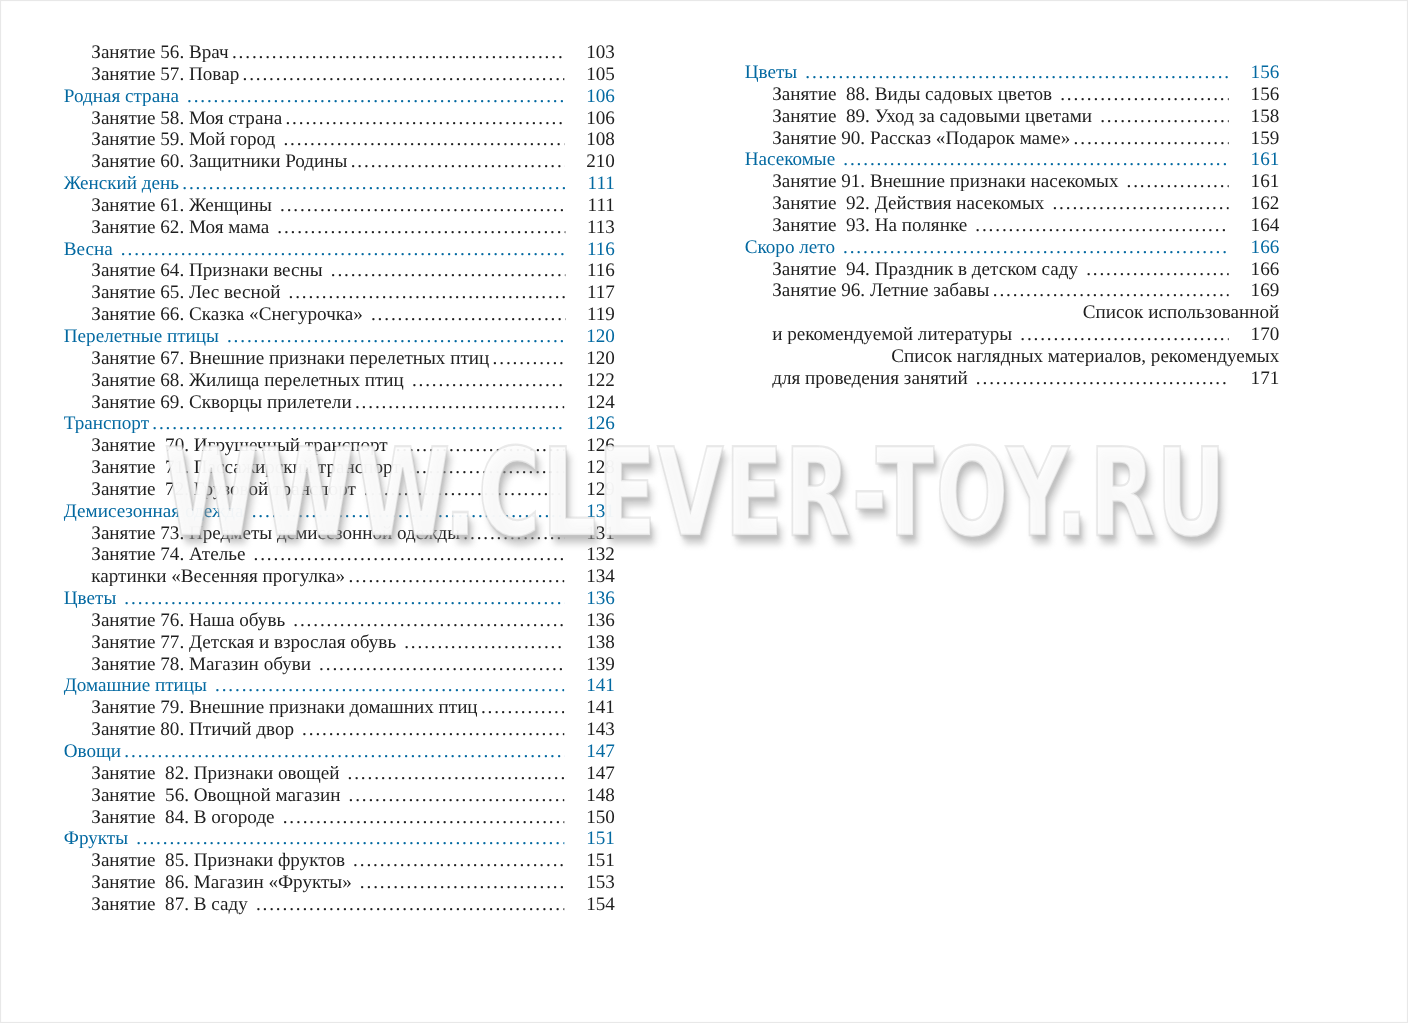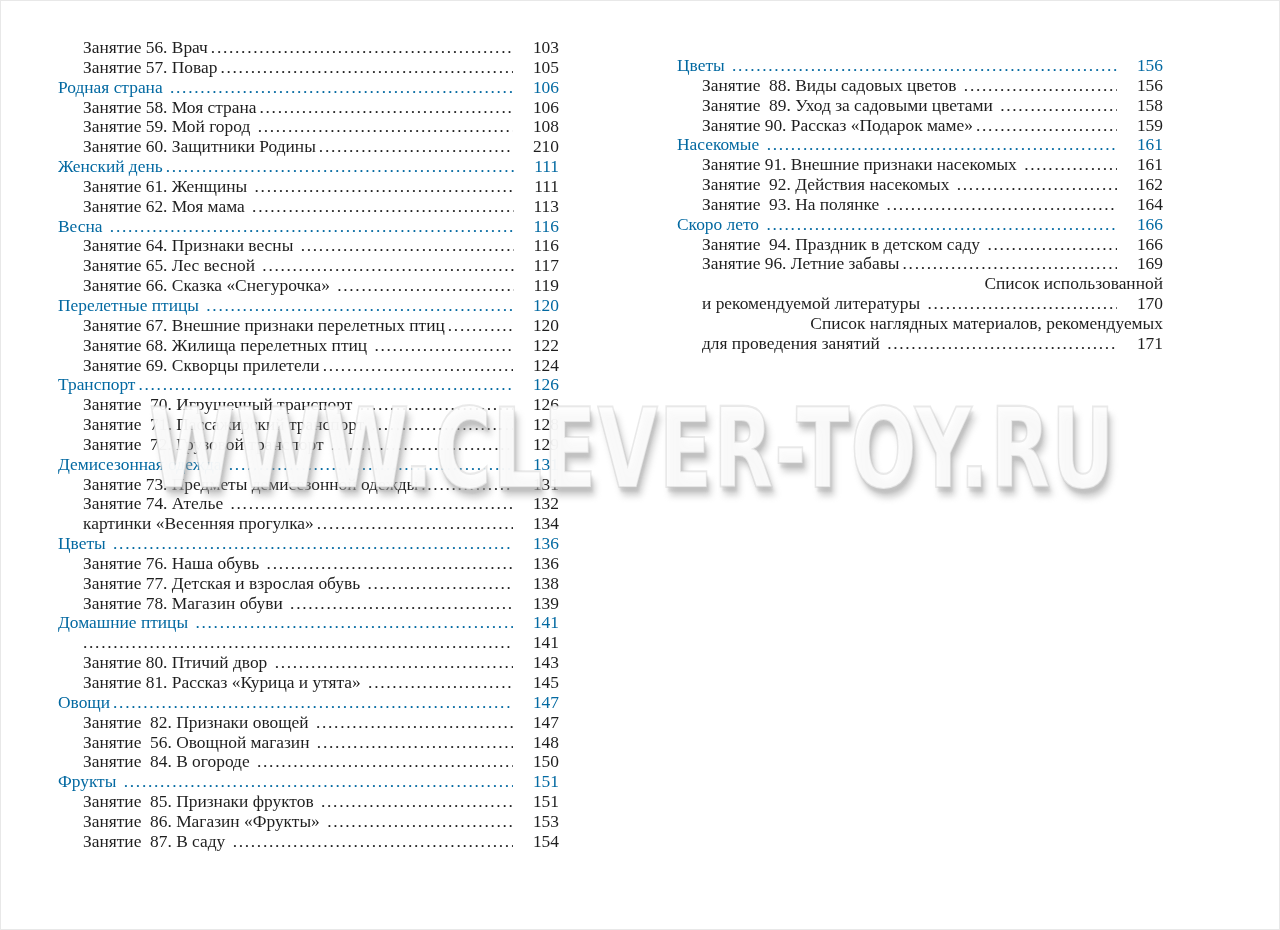--- a/index.html
+++ b/index.html
@@ -228,32 +228,28 @@
         <span class="label">Занятие 78. Магазин обуви </span>
         <span class="dots"></span>
         <span class="pg">139</span>
       </div>
       <div class="toc-row section">
         <span class="label">Домашние птицы </span>
         <span class="dots"></span>
         <span class="pg">141</span>
       </div>
       <div class="toc-row item">
+        <span class="label">Занятие 79. Внешние признаки домашних птиц</span>
         <span class="dots"></span>
         <span class="pg">141</span>
       </div>
       <div class="toc-row item">
         <span class="label">Занятие 80. Птичий двор </span>
         <span class="dots"></span>
         <span class="pg">143</span>
-      </div>
-      <div class="toc-row item">
-        <span class="label">Занятие 81. Рассказ «Курица и утята» </span>
-        <span class="dots"></span>
-        <span class="pg">145</span>
       </div>
       <div class="toc-row section">
         <span class="label">Овощи</span>
         <span class="dots"></span>
         <span class="pg">147</span>
       </div>
       <div class="toc-row item">
         <span class="label">Занятие  82. Признаки овощей </span>
         <span class="dots"></span>
         <span class="pg">147</span>

